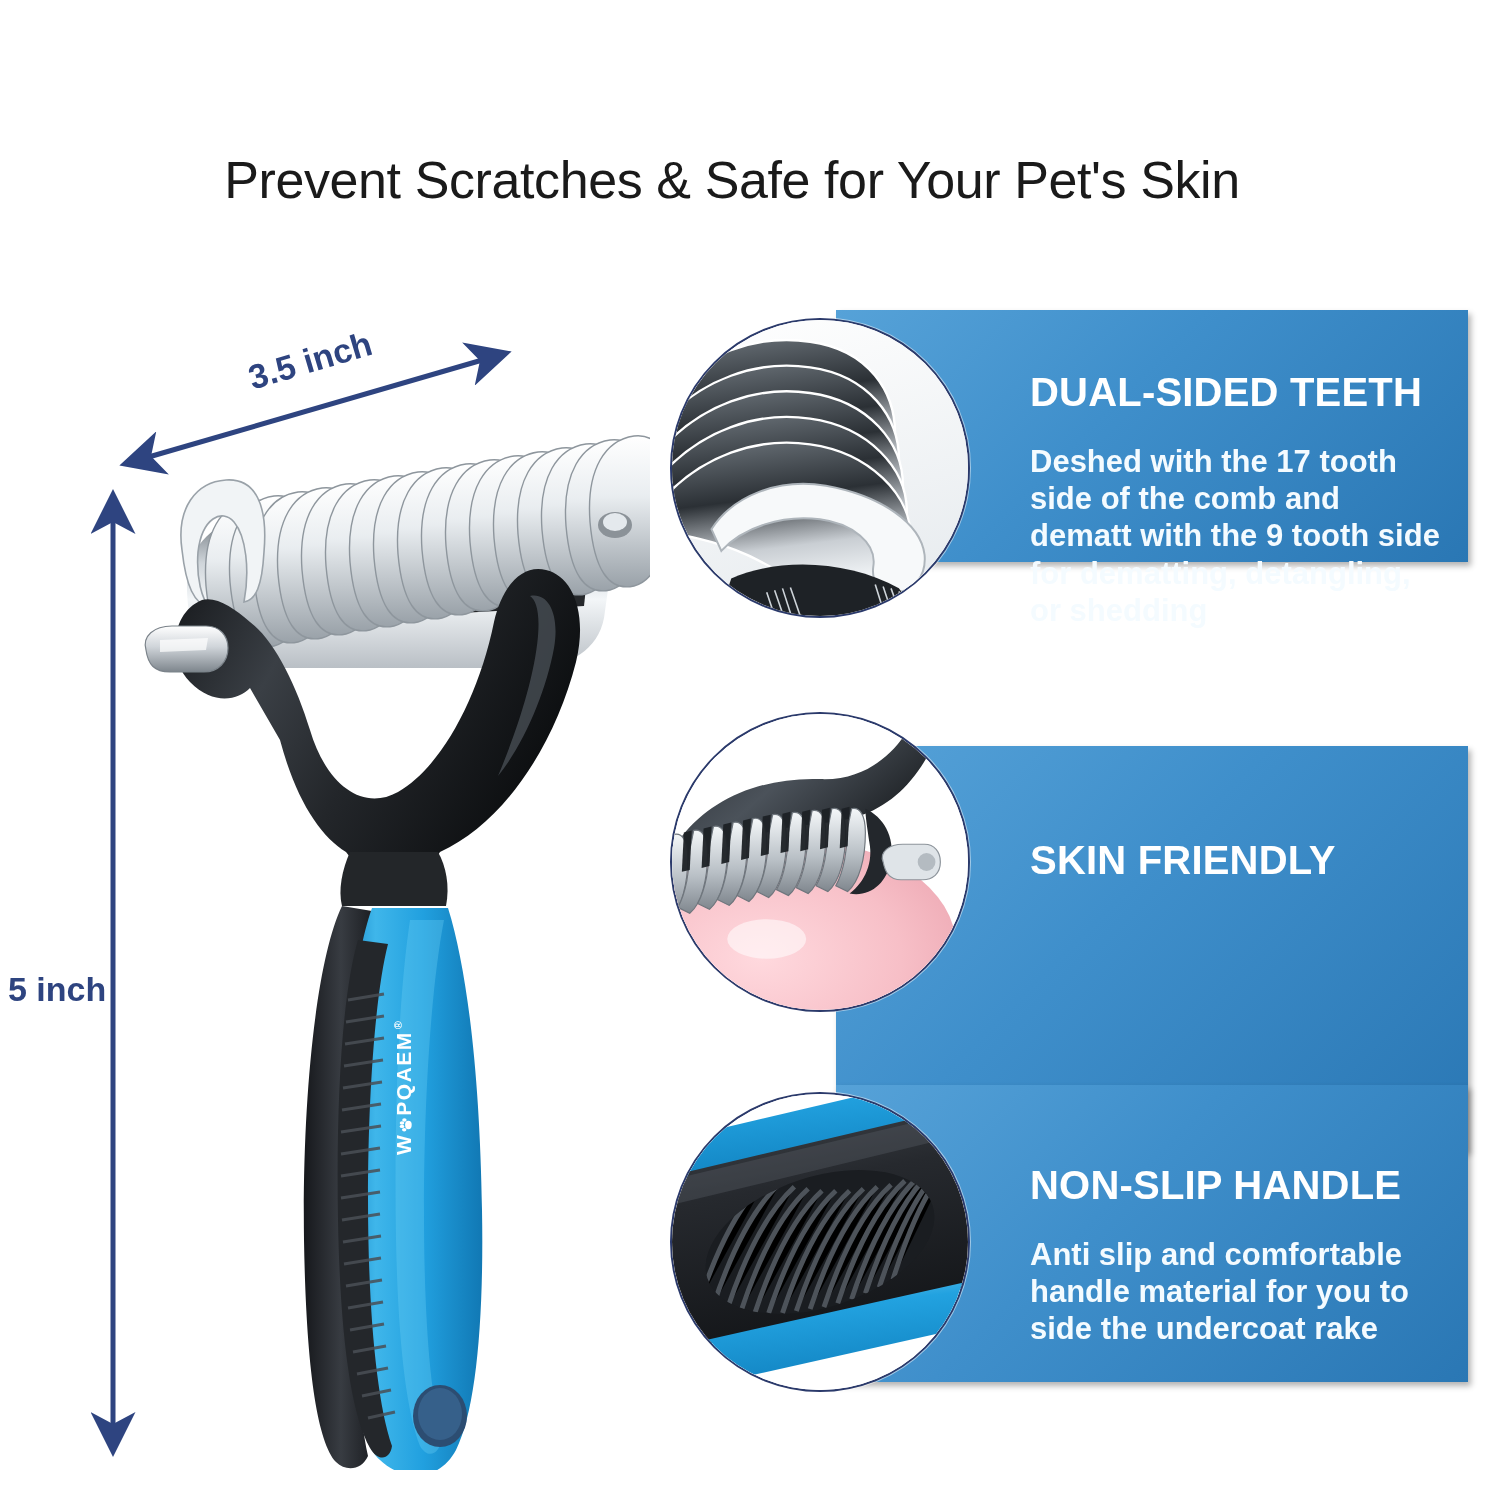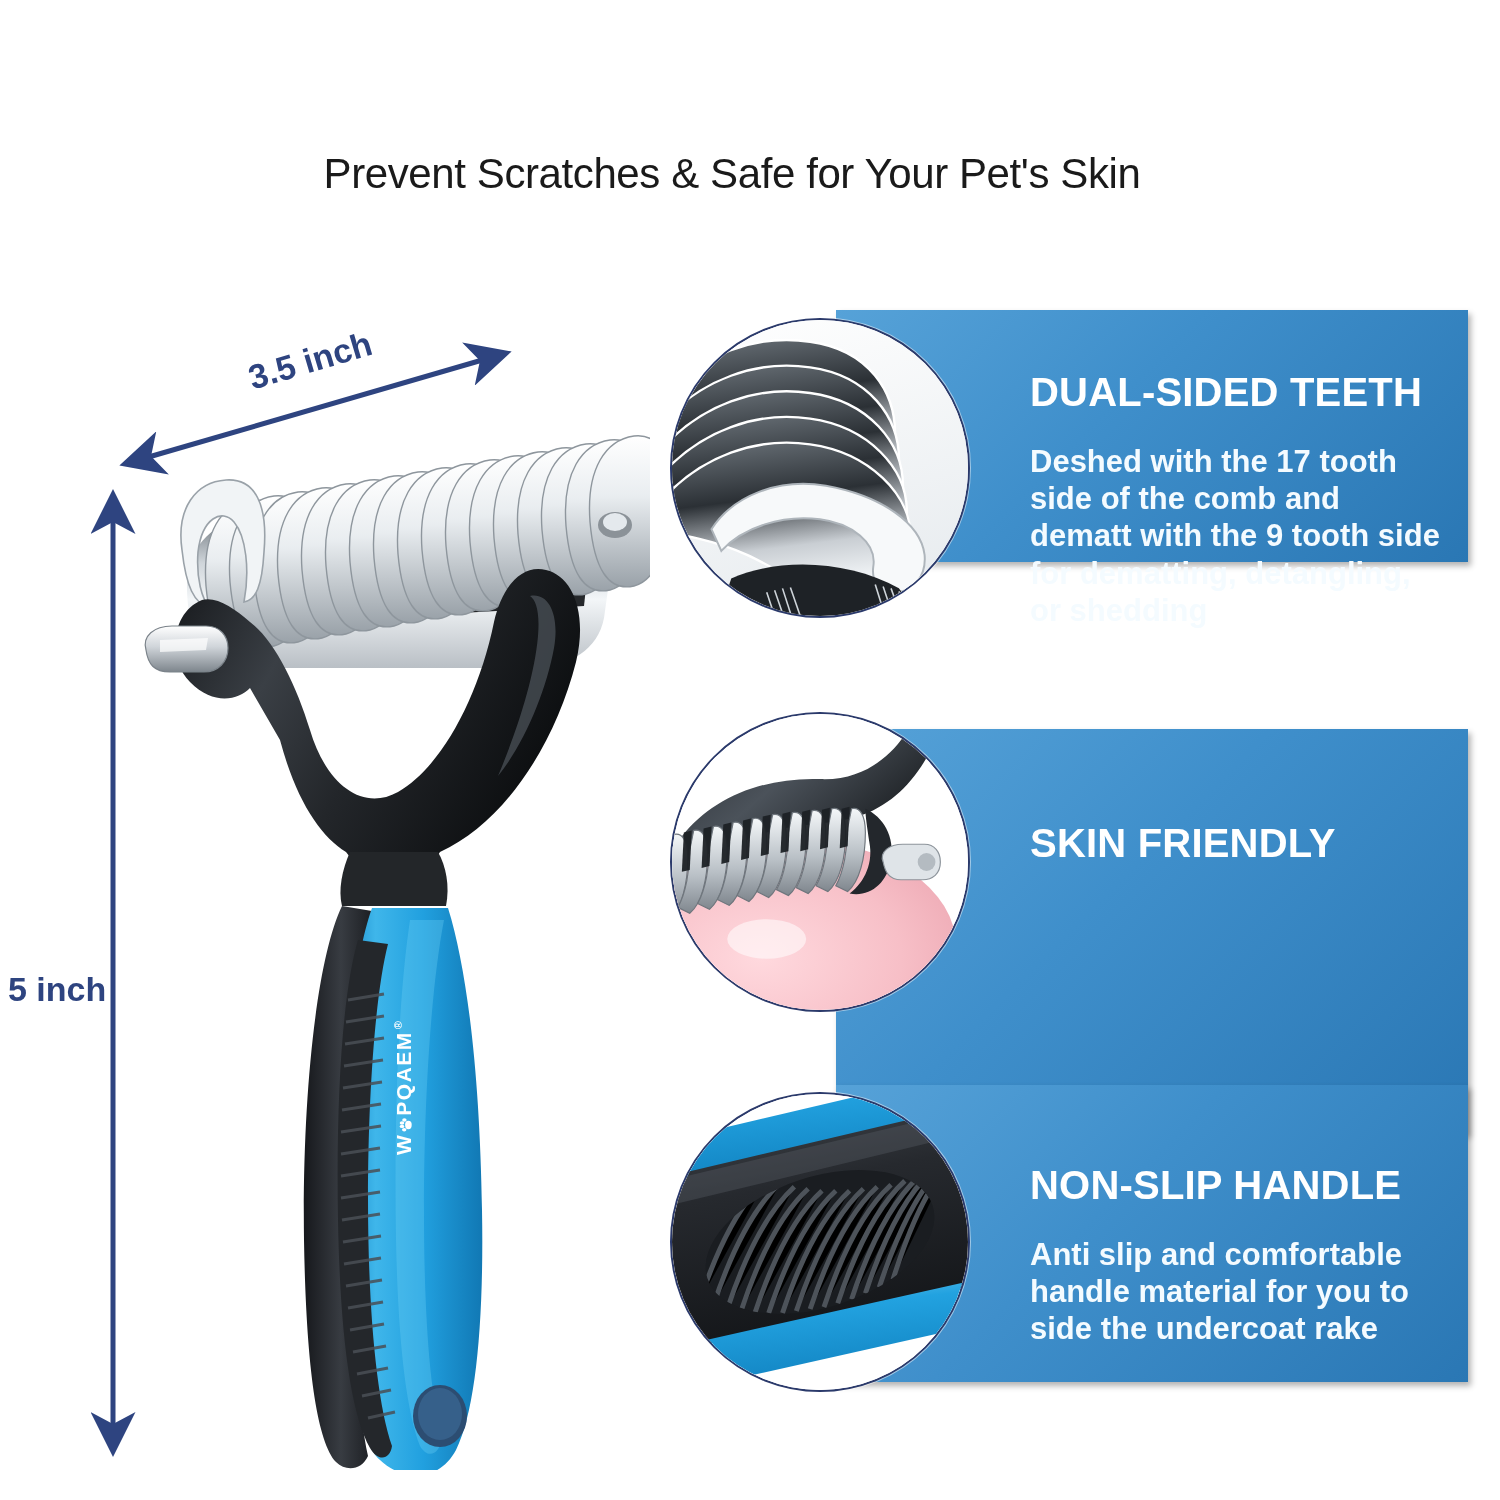--- a/index.html
+++ b/index.html
@@ -16,21 +16,21 @@
     position: absolute; left: 0; top: 52px; width: 1500px;
     text-align: center;
     font-size: 75px; font-weight: bold;
     color: #2e4480;
     letter-spacing: -1.2px;
     white-space: nowrap;
   }
   .hdr-sub {
     position: absolute; left: 0; top: 150px; width: 1464px;
     text-align: center;
-    font-size: 42px; font-weight: normal;
+    font-size: 52px; font-weight: normal;
     color: #1a1a1a;
     letter-spacing: -0.4px;
     white-space: nowrap;
   }
 
   
   .dim-svg { position: absolute; left: 0; top: 0; width: 1500px; height: 1500px; pointer-events: none; }
   .dim-label-h {
     position: absolute;
     left: 244px; top: 360px;
@@ -69,21 +69,21 @@
 
   
   .panel {
     position: absolute;
     width: 632px; height: 252px;
     left: 836px;
     background: linear-gradient(135deg, #56a2d8 0%, #3f8fcb 42%, #2a77b4 100%);
     box-shadow: 3px 4px 6px rgba(0,0,0,0.30);
   }
   .panel-1 { top: 310px; }
-  .panel-2 { top: 729px; height: 405px; }
+  .panel-2 { top: 746px; height: 405px; }
   .panel-3 { top: 1085px; height: 297px; }
 
   .panel-text { position: absolute; left: 192px; right: 22px; top: 0; }
   .panel-head {
     color: #ffffff; font-weight: bold; font-size: 40px;
     letter-spacing: 0.2px; white-space: nowrap;
   }
   .panel-body {
     color: #f4fbff; font-weight: 600; font-size: 31px;
     line-height: 1.20; margin-top: 28px;

